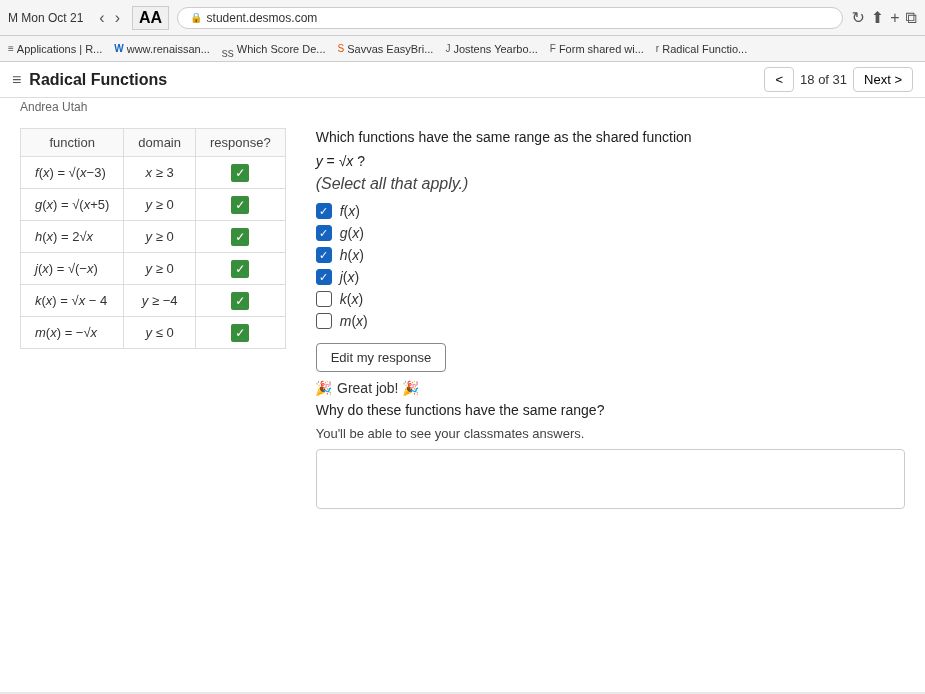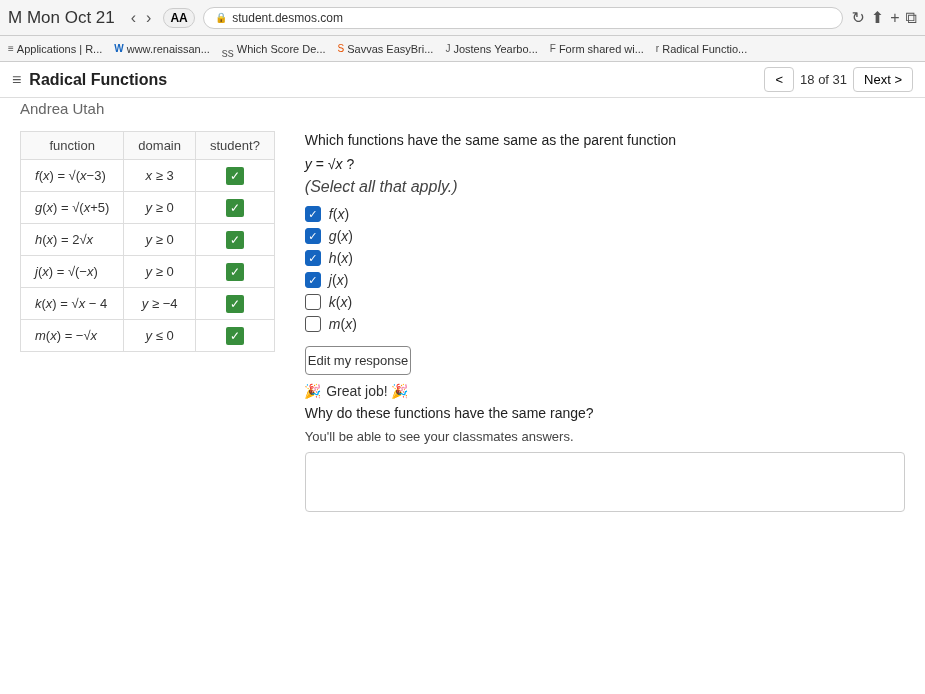--- a/index.html
+++ b/index.html
@@ -1,42 +1,42 @@
 <!DOCTYPE html>
 <html><head>
   <meta charset="utf-8">
   <style>
     * { box-sizing: border-box; margin: 0; padding: 0; }
     body { font-family: -apple-system, BlinkMacSystemFont, 'Segoe UI', sans-serif; background: #e8e8e8; font-size: 14px; overflow: hidden; }
 
     
     .top-bar { background: #f5f5f5; border-bottom: 1px solid #ccc; padding: 4px 8px; display: flex; align-items: center; gap: 8px; height: 36px; }
-    .top-bar-time { font-size: 17px; color: #333; margin-right: 4px; text-align: right; }
+    .top-bar-time { font-size: 12px; color: #333; margin-right: 4px; text-align: right; }
     .nav-arrows { display: flex; gap: 2px; }
     .nav-arrow { background: none; border: none; font-size: 16px; color: #555; cursor: pointer; padding: 0 4px; }
-    .aa-badge { background: #f0f0f0; border: 1px solid #ccc; border-radius: 10px; padding: 2px 6px; font-size: 12px; font-weight: bold; }
+    .aa-badge { background: #f0f0f0; border: 1px solid #ccc; border-radius: 0; padding: 2px 6px; font-size: 16px; font-weight: bold; }
     .url-bar { flex: 1; background: white; border: 1px solid #ccc; border-radius: 16px; padding: 3px 12px; font-size: 12px; color: #333; display: flex; align-items: center; gap: 4px; }
     .url-bar-lock { font-size: 10px; color: #555; }
     .top-bar-icons { display: flex; gap: 6px; align-items: center; font-size: 16px; color: #555; }
 
     
     .bookmarks-bar { background: #f5f5f5; border-bottom: 1px solid #ccc; padding: 3px 8px; display: flex; gap: 12px; align-items: center; font-size: 11px; color: #333; height: 26px; overflow: hidden; }
     .bookmark-item { display: flex; align-items: center; gap: 3px; cursor: pointer; white-space: nowrap; }
 
     
     .page-nav-bar { background: white; border-bottom: 1px solid #ddd; padding: 4px 12px; display: flex; justify-content: space-between; align-items: center; height: 36px; }
     .page-title-block { display: flex; align-items: center; gap: 8px; }
     .hamburger { font-size: 16px; color: #555; cursor: pointer; }
     .page-title-text { font-size: 16px; font-weight: 600; color: #222; }
     .page-nav-right { display: flex; align-items: center; gap: 6px; }
     .nav-btn { background: white; border: 1px solid #ccc; border-radius: 4px; padding: 4px 10px; font-size: 13px; cursor: pointer; }
     .page-count { font-size: 13px; color: #333; }
 
     
-    .sub-title { padding: 2px 20px; font-size: 15px; color: #666; background: white; }
+    .sub-title { padding: 2px 20px; font-size: 12px; color: #666; background: white; }
 
     
     .main-content { display: flex; gap: 20px; padding: 12px 20px; background: white; height: calc(694px - 36px - 26px - 36px - 20px); overflow-y: auto; }
 
     
     .table-side { flex: 0 0 auto; }
     .func-table { border-collapse: collapse; font-size: 13px; padding-left: 12px; }
     .func-table th { background: #f9f9f9; border: 1px solid #ddd; padding: 6px 14px; font-weight: 500; color: #444; text-align: center; }
     .func-table td { border: 1px solid #ddd; padding: 6px 14px; text-align: center; color: #333; background: white; }
     .func-table td:first-child { text-align: left; }
@@ -46,21 +46,21 @@
     
     .right-side { flex: 1; padding-left: 10px; }
     .question-text { font-size: 14px; color: #222; margin-bottom: 4px; line-height: 1.4; }
     .question-sub { font-size: 16px; color: #444; font-style: italic; margin-bottom: 10px; }
     .choice-list { list-style: none; margin-bottom: 14px; }
     .choice-item { display: flex; align-items: center; gap: 8px; margin-bottom: 6px; font-size: 14px; color: #333; }
     .choice-checkbox { width: 16px; height: 16px; border: 1.5px solid #555; border-radius: 3px; display: inline-flex; align-items: center; justify-content: center; flex-shrink: 0; }
     .choice-checkbox.checked { background: #1565c0; border-color: #1565c0; color: white; font-size: 11px; }
     .choice-checkbox.unchecked { background: white; }
 
-    .edit-btn { background: white; border: 1px solid #888; border-radius: 4px; padding: 6px 2px; font-size: 13px; cursor: pointer; color: #333; margin-bottom: 8px; }
+    .edit-btn { background: white; border: 1px solid #888; border-radius: 4px; padding: 6px 14px; font-size: 13px; cursor: pointer; color: #333; margin-bottom: 8px; }
     .great-job { font-size: 14px; color: #333; margin-bottom: 6px; }
     .follow-up-q { font-size: 14px; color: #222; margin-bottom: 8px; }
     .classmates-text { font-size: 13px; color: #444; margin-bottom: 8px; }
     .answer-box { border: 1px solid #ccc; border-radius: 4px; width: 100%; height: 60px; background: white; }
     .math { font-style: italic; }
   </style>
 </head>
 <body>
 
 <div class="top-bar">
@@ -128,21 +128,21 @@
 <div class="sub-title">Andrea Utah</div>
 
 <div class="main-content">
 
   <div class="table-side">
     <table class="func-table">
       <thead>
         <tr>
           <th>function</th>
           <th>domain</th>
-          <th>student?</th>
+          <th>response?</th>
         </tr>
       </thead>
       <tbody>
         <tr>
           <td><span class="math">f</span>(<span class="math">x</span>) = √(<span class="math">x</span>−3)</td>
           <td><span class="math">x</span> ≥ 3</td>
           <td class="checkmark-cell"><span class="check-box-green">✓</span></td>
         </tr>
         <tr>
           <td><span class="math">g</span>(<span class="math">x</span>) = √(<span class="math">x</span>+5)</td>
@@ -168,21 +168,21 @@
           <td><span class="math">m</span>(<span class="math">x</span>) = −√<span class="math">x</span></td>
           <td><span class="math">y</span> ≤ 0</td>
           <td class="checkmark-cell"><span class="check-box-green">✓</span></td>
         </tr>
       </tbody>
     </table>
   </div>
 
   <div class="right-side">
     <p class="question-text">
-      Which functions have the same same as the parent function
+      Which functions have the same range as the shared function
     </p>
     <p class="question-text">
       <span class="math">y</span> = √<span class="math">x</span> ?
     </p>
     <p class="question-sub">(Select all that apply.)</p>
 
     <ul class="choice-list">
       <li class="choice-item">
         <span class="choice-checkbox checked">✓</span>
         <span><span class="math">f</span>(<span class="math">x</span>)</span>

